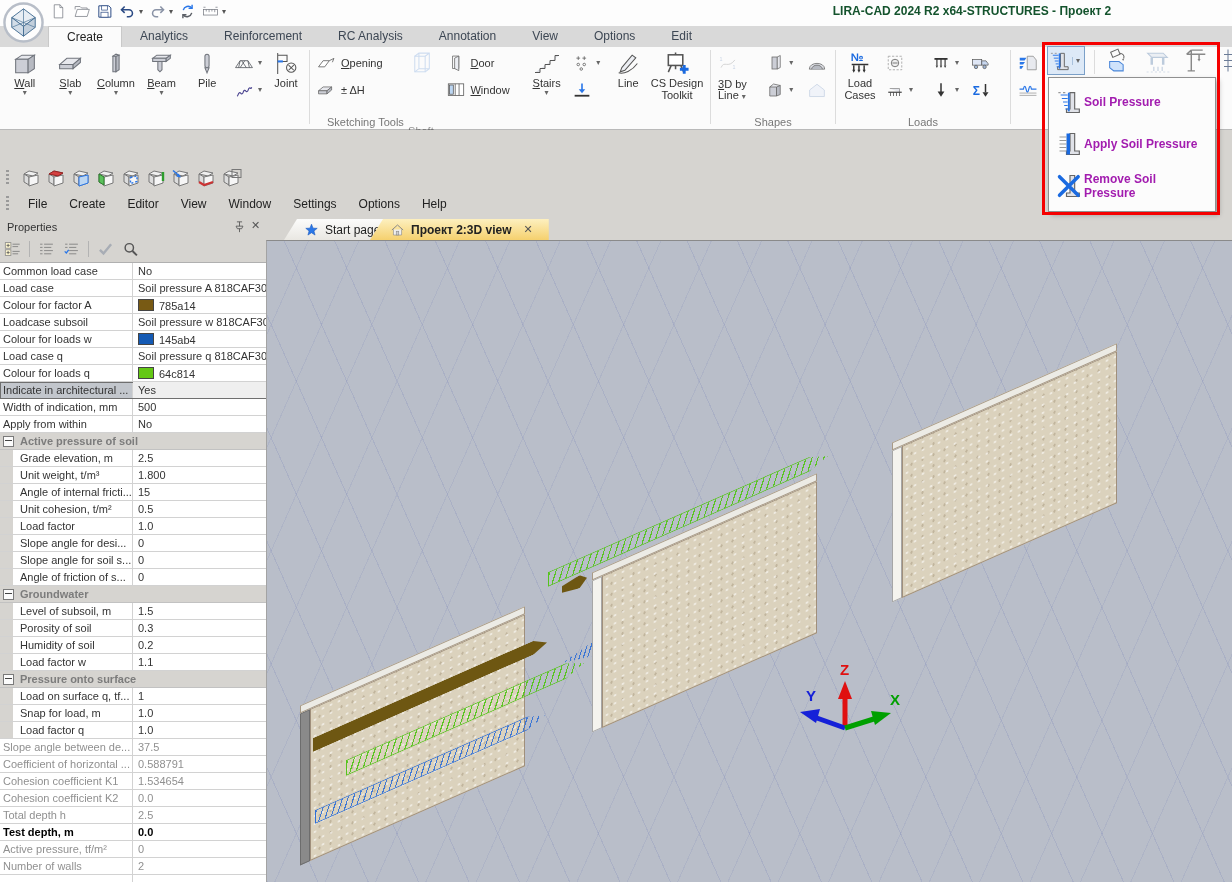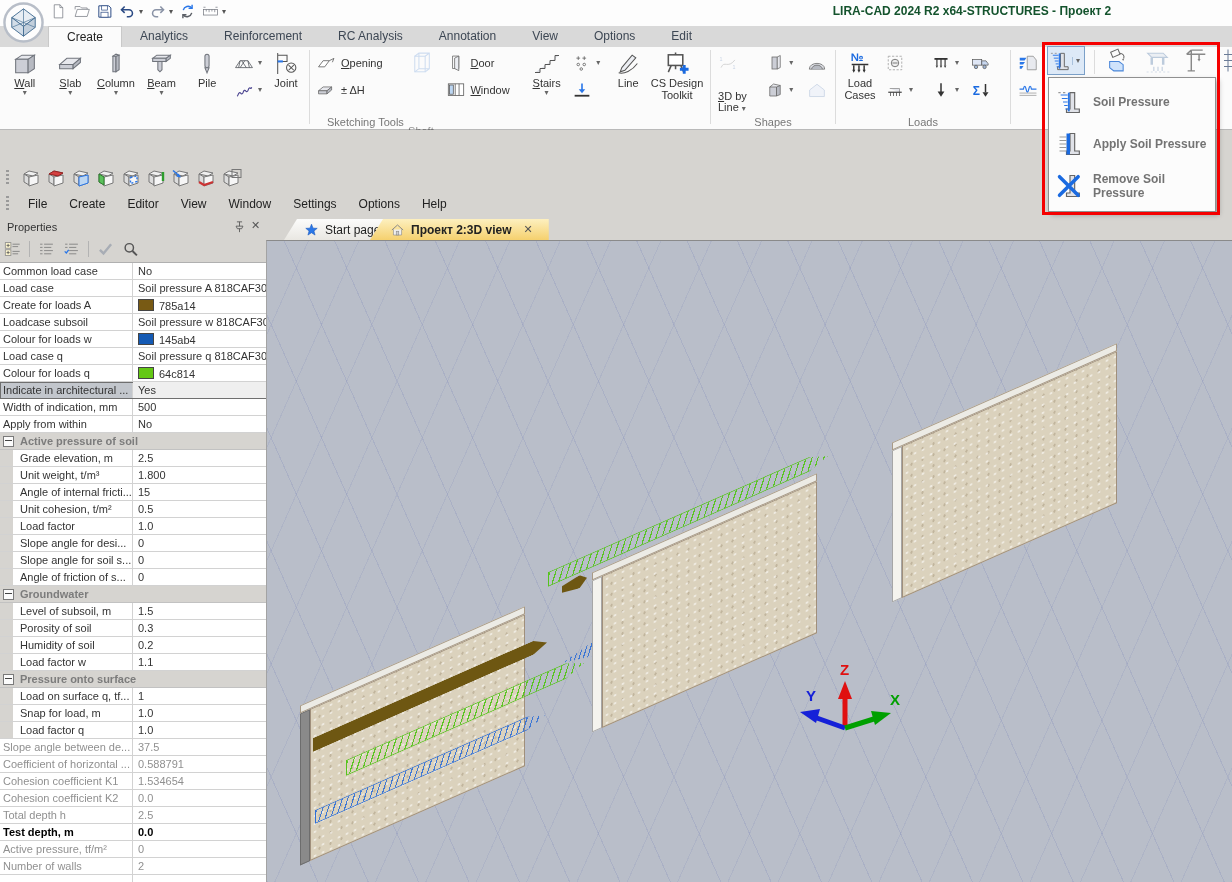--- a/index.html
+++ b/index.html
@@ -50,22 +50,22 @@
   #soil-split-btn .chev{width:10px;text-align:center;border-left:1px solid #a9c1dc;}
   #ribbon-right-sep{position:absolute;left:1094px;top:50px;width:1px;height:24px;background:#dcdcdc;}
   #ribbon-far-icons{position:absolute;left:1104px;top:47px;display:flex;gap:9px;z-index:6;}
   #ribbon-far-icons .ric{width:30px;height:27px;}
   #icon-gridpart{position:absolute;left:1222px;top:47px;width:10px;height:27px;overflow:hidden;z-index:6;}
   #icon-gridpart .ric{width:24px;height:27px;}
 
   #soil-menu{position:absolute;left:1048px;top:77px;width:168px;height:135px;z-index:25;
        background:#fcfcfc;border:1px solid #909090;box-shadow:3px 3px 5px rgba(0,0,0,.28);
        padding:3px 0;box-sizing:border-box;}
-  .smi{height:42px;display:flex;align-items:center;gap:9px;padding:0 7px;font-size:12px;
-       font-weight:bold;color:#737373;}
+  .smi{height:42px;display:flex;align-items:center;padding:0 7px;font-size:12px;
+       font-weight:bold;color:#a21caf;}
   .smi .ric{width:28px;height:28px;flex:0 0 28px;}
   #red-box{position:absolute;left:1042px;top:42px;width:178px;height:173px;z-index:40;
        border:3px solid #f50000;pointer-events:none;box-sizing:border-box;}
 
   
   #midband{position:absolute;left:0;top:130px;width:1232px;height:88px;background:#d6d4d0;}
   .grip{width:3px;height:16px;margin-right:8px;
        background:repeating-linear-gradient(#9a9a9a 0 2px,transparent 2px 4px);}
   #view-toolbar{position:absolute;left:6px;top:38px;display:flex;align-items:center;gap:3px;}
   .cube{width:22px;height:20px;display:inline-block;}
@@ -435,21 +435,21 @@
       <div class="rcol" style="width:48px;">
         <div class="rsmall grayed">
           <span class="ric" data-icon="curve3d">
               <svg viewBox="0 0 26 22">
                 <text x="2" y="8" font-size="7" fill="#9fb4d2">1</text>
                 <path d="M4 17C8 7 13 19 22 7" fill="none" stroke="#9f9f9f"></path>
                 <text x="19" y="19" font-size="7" fill="#9fb4d2">1</text>
               </svg>
             </span>
         </div>
-        <div class="rsmall" style="font-size:11px;line-height:11px;margin-top:12px;">
+        <div class="rsmall" style="font-size:11px;line-height:11px;">
           <span style="display:flex;flex-direction:column;">
             <span class="acc">3D by</span>
             <span><span>Line</span> <span class="chev">▾</span></span>
           </span>
         </div>
       </div>
       <div class="rcol" style="width:42px;">
         <div class="rsmall">
           <span class="ric" data-icon="panel3d">
               <svg viewBox="0 0 24 24">
@@ -788,21 +788,21 @@
     <div id="prop-grid">
         <div class="prow">
           <div class="pl">Common load case</div>
           <div class="pv"><span>No</span></div>
         </div>
         <div class="prow">
           <div class="pl">Load case</div>
           <div class="pv"><span>Soil pressure A 818CAF30</span></div>
         </div>
         <div class="prow">
-          <div class="pl">Create for loads A</div>
+          <div class="pl">Colour for factor A</div>
           <div class="pv"><span class="swatch" style="background: rgb(120, 90, 20);"></span><span>785a14</span></div>
         </div>
         <div class="prow">
           <div class="pl">Loadcase subsoil</div>
           <div class="pv"><span>Soil pressure w 818CAF30</span></div>
         </div>
         <div class="prow">
           <div class="pl">Colour for loads w</div>
           <div class="pv"><span class="swatch" style="background: rgb(20, 90, 180);"></span><span>145ab4</span></div>
         </div>

